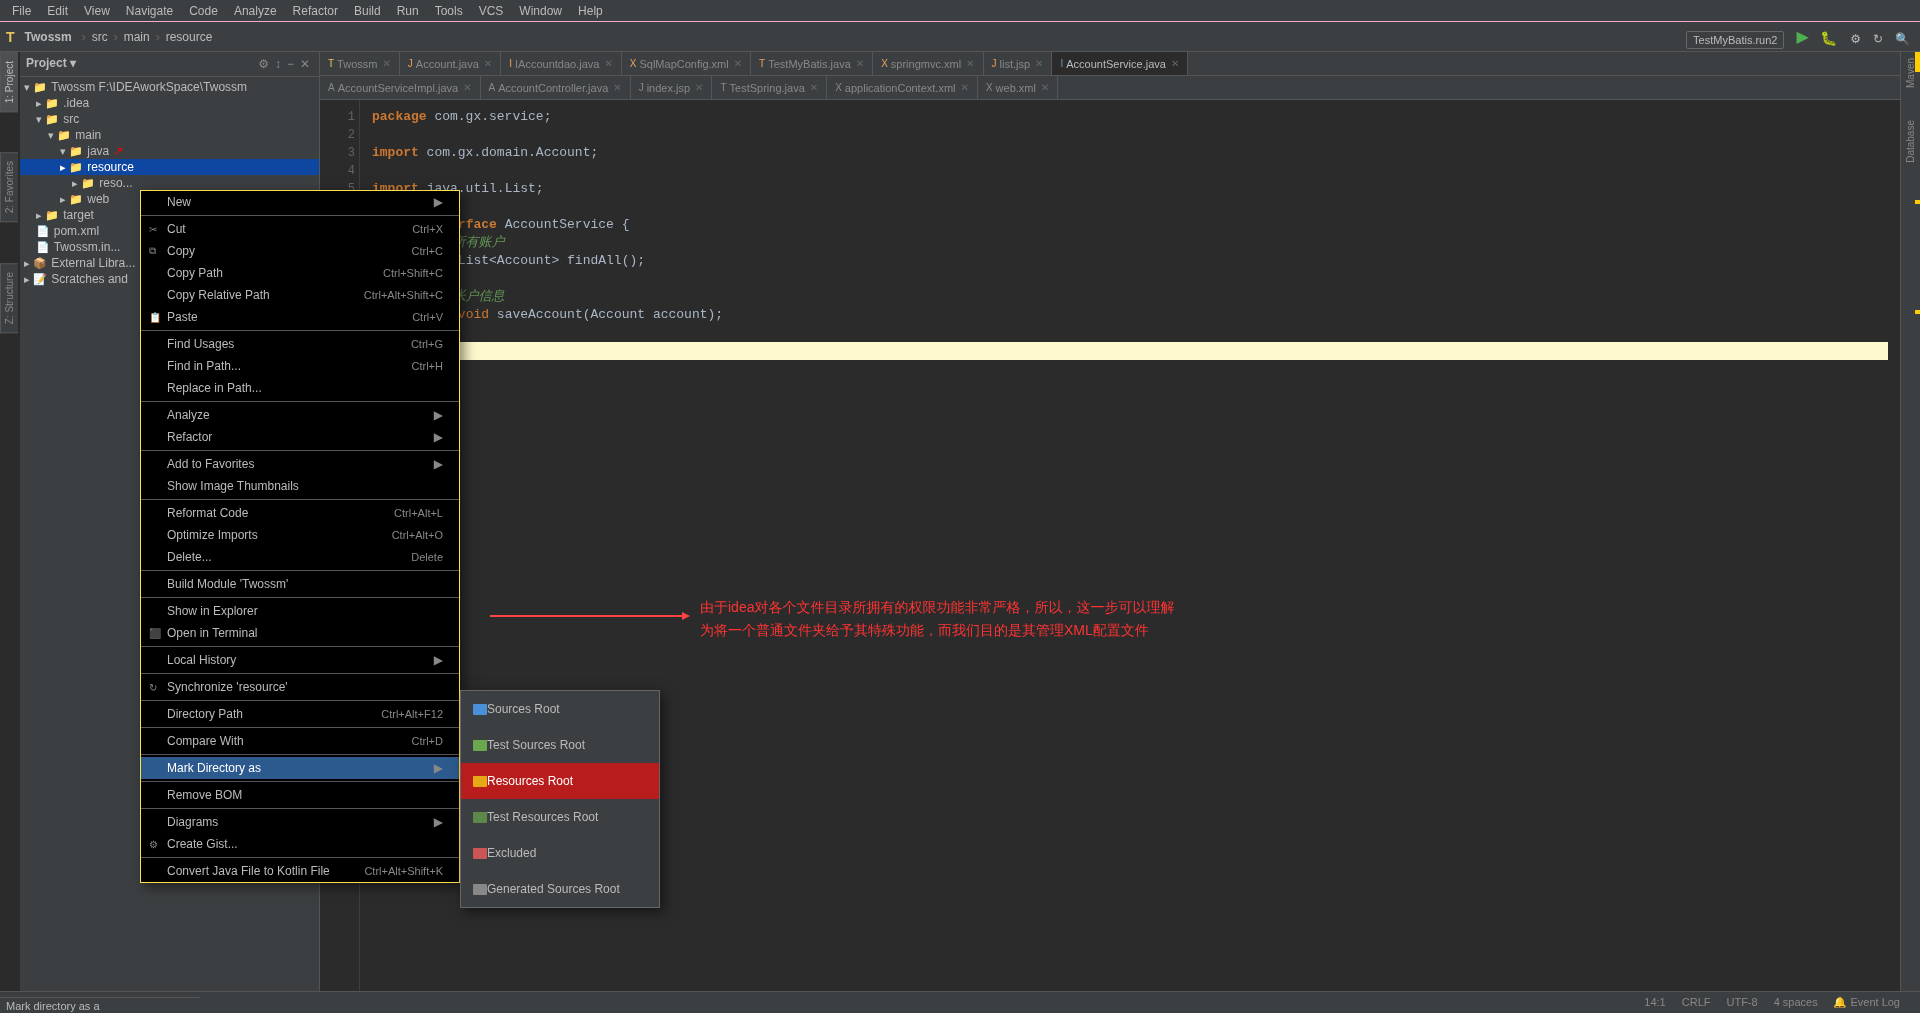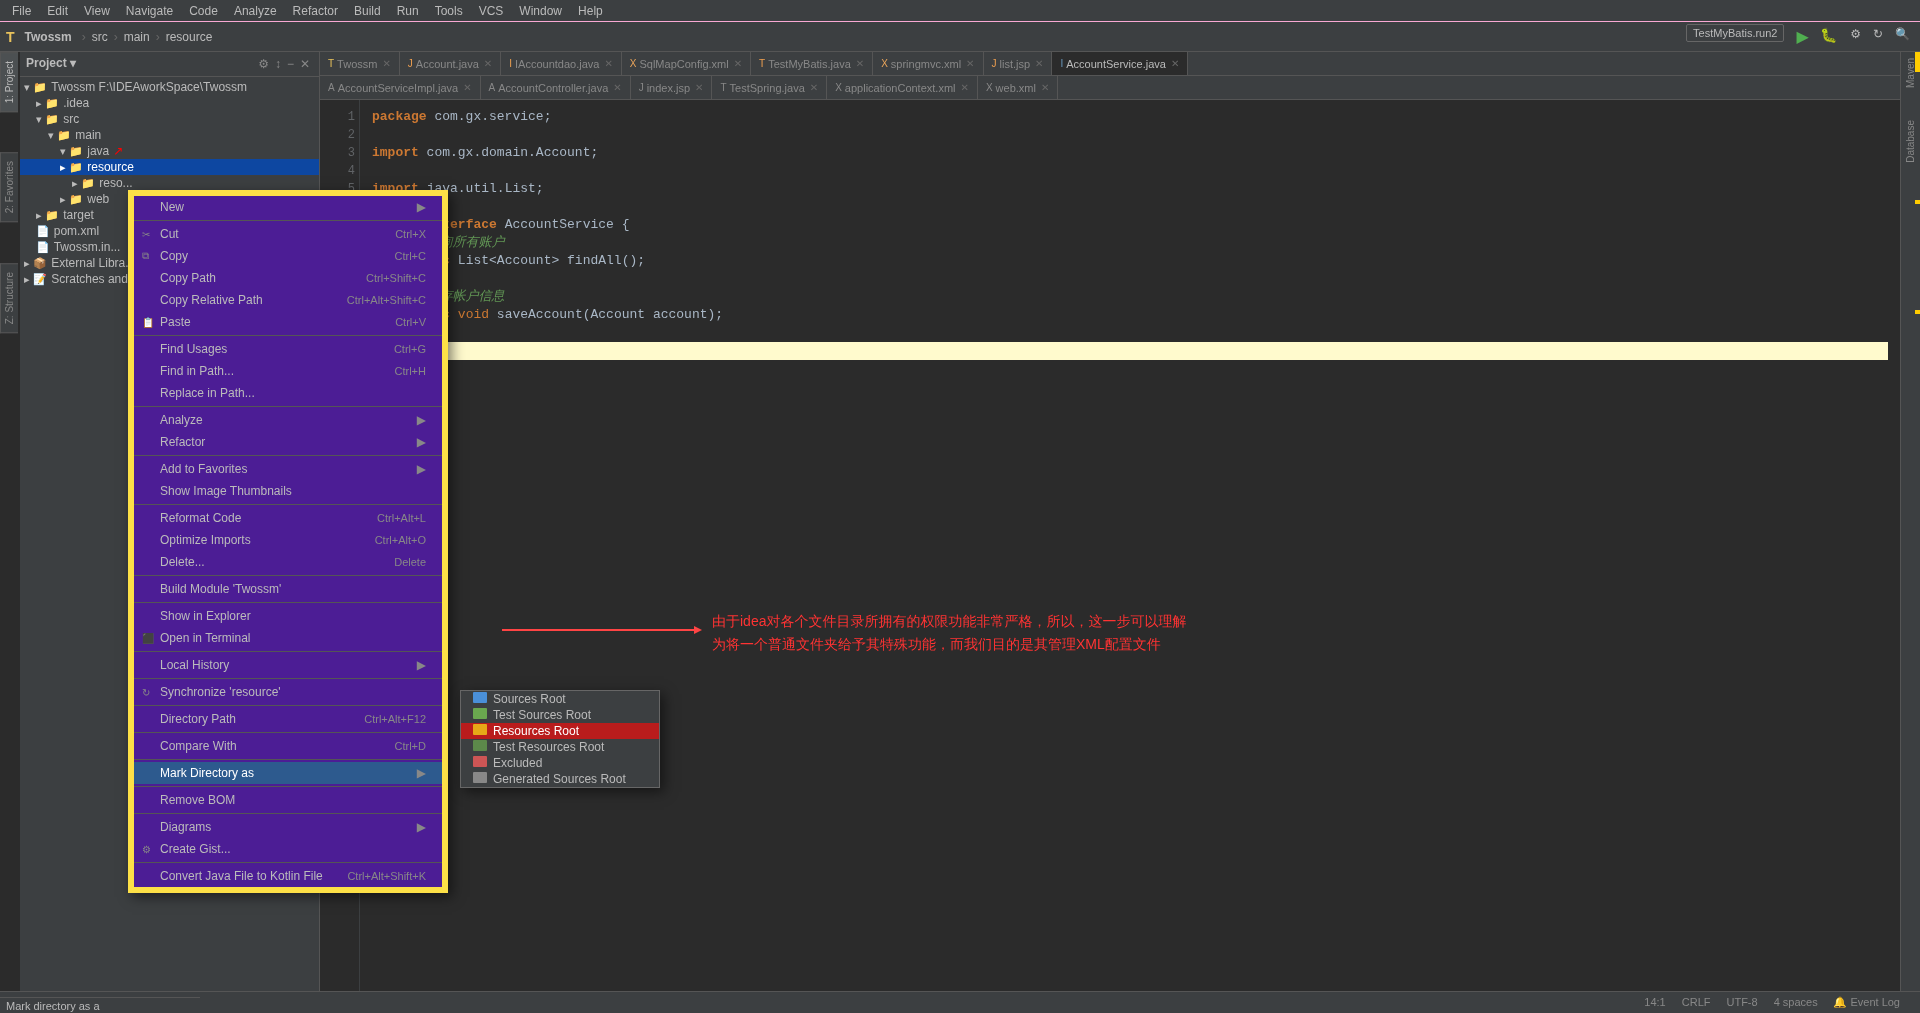--- a/index.html
+++ b/index.html
@@ -8,21 +8,21 @@
     
     #menu-bar { background: #3c3f41; height: 22px; display: flex; align-items: center; padding: 0 4px; border-bottom: 1px solid #f9a8d4; text-align: right; }
     .menu-item { padding: 2px 8px; cursor: pointer; color: #bbbbbb; font-size: 12px; }
 
     
     #toolbar { background: #3c3f41; height: 30px; display: flex; align-items: center; padding: 0 6px; border-bottom: 1px solid #555; gap: 4px; }
     .toolbar-btn { background: transparent; border: none; color: #bbbbbb; cursor: pointer; padding: 2px 4px; font-size: 11px; }
     .toolbar-project-name { color: #bbbbbb; font-size: 12px; font-weight: bold; margin-right: 4px; }
     .toolbar-breadcrumb { color: #bbbbbb; font-size: 12px; }
     .toolbar-separator { color: #666; margin: 0 2px; }
-    .toolbar-right { margin-left: auto; display: flex; align-items: flex-start; gap: 4px; }
+    .toolbar-right { margin-left: auto; display: flex; align-items: flex-end; gap: 4px; }
     .run-config { background: #3c3f41; border: 1px solid #666; color: #bbbbbb; font-size: 11px; padding: 2px 6px; border-radius: 2px; }
 
     
     #main { display: flex; height: calc(1013px - 52px); }
 
     
     #project-panel { width: 300px; background: #3c3f41; border-right: 1px solid #555; display: flex; flex-direction: column; }
     #project-header { display: flex; align-items: flex-start; padding: 4px 6px; border-bottom: 1px solid #555; background: #3c3f41; }
     .project-title { font-size: 12px; color: #bbbbbb; font-weight: bold; margin-right: auto; }
     .panel-btn { background: none; border: none; color: #888; cursor: pointer; font-size: 12px; padding: 1px 3px; }
@@ -30,32 +30,32 @@
     .tree-item { display: flex; align-items: center; padding: 1px 4px; cursor: pointer; color: #bbbbbb; font-size: 12px; white-space: nowrap; }
     .tree-item.selected { background: #0d47a1; color: white; }
     .indent1 { padding-left: 16px; }
     .indent2 { padding-left: 28px; }
     .indent3 { padding-left: 40px; }
     .indent4 { padding-left: 52px; }
     .tree-icon { margin-right: 4px; font-size: 11px; }
     .folder-icon { color: #e8c25c; }
 
     
-    #context-menu { position: absolute; left: 128px; top: 190px; background: #4c1d95; border: 6px solid #fde047; box-shadow: 4px 4px 12px rgba(0,0,0,0.5); z-index: 100; min-width: 320px; }
+    #context-menu { position: absolute; left: 140px; top: 190px; background: #000000; border: 1px solid #fde047; box-shadow: 4px 4px 12px rgba(0,0,0,0.5); z-index: 100; min-width: 320px; }
     .ctx-item { display: flex; align-items: center; padding: 4px 16px 4px 8px; cursor: pointer; color: #bbbbbb; font-size: 12px; justify-content: space-between; }
     .ctx-item.active { background: #2d5a8e; color: white; }
     .ctx-separator { height: 1px; background: #555; margin: 2px 0; }
     .ctx-shortcut { color: #888; font-size: 11px; margin-left: 20px; }
     .ctx-arrow { color: #888; margin-left: auto; }
     .ctx-left { display: flex; align-items: center; gap: 6px; }
     .ctx-check { width: 12px; color: #888; font-size: 10px; }
 
     
     #submenu-mark { position: absolute; left: 460px; top: 690px; background: #3c3f41; border: 1px solid #666; box-shadow: 4px 4px 12px rgba(0,0,0,0.5); z-index: 101; min-width: 200px; }
-    .submenu-item { display: flex; align-items: flex-start; padding: 1px 12px; cursor: pointer; color: #bbbbbb; font-size: 12px; gap: 6px; }
+    .submenu-item { display: flex; align-items: center; padding: 11px 12px; cursor: pointer; color: #bbbbbb; font-size: 12px; }
     .submenu-item.active { background: #b91c1c; color: white; }
 
     
     #editor-area { flex: 1; display: flex; flex-direction: column; background: #2b2b2b; }
     #tabs-bar { background: #3c3f41; display: flex; align-items: center; height: 24px; border-bottom: 1px solid #555; overflow: hidden; }
     .tab { display: flex; align-items: center; padding: 0 8px; height: 24px; border-right: 1px solid #555; cursor: pointer; color: #888; font-size: 11px; white-space: nowrap; gap: 3px; }
     .tab.active { background: #2b2b2b; color: #bbbbbb; }
     .tab-close { color: #666; font-size: 10px; margin-left: 2px; }
     .tab-icon { font-size: 10px; }
 
@@ -77,21 +77,21 @@
     #right-sidebar { width: 20px; background: #3c3f41; border-left: 1px solid #555; display: flex; flex-direction: column; align-items: center; }
     .right-icon { color: #888; font-size: 9px; padding: 4px 0; cursor: pointer; }
 
     
     #bottom-bar { position: absolute; bottom: 0; left: 0; right: 0; height: 22px; background: #3c3f41; border-top: 1px solid #555; display: flex; align-items: center; padding: 0 20px; gap: 16px; }
     .bottom-item { color: #888; font-size: 11px; cursor: pointer; }
     .bottom-item.active { color: #bbbbbb; }
     .bottom-right { margin-left: auto; display: flex; gap: 16px; }
 
     
-    #callout { position: absolute; left: 700px; top: 610px; color: #ff4444; font-size: 13px; font-family: Arial, sans-serif; max-width: 600px; line-height: 1.5; z-index: 50; margin-left: 12px; }
+    #callout { position: absolute; left: 700px; top: 596px; color: #ff4444; font-size: 13px; font-family: Arial, sans-serif; max-width: 600px; line-height: 1.5; z-index: 50; }
     .vtab { background: #3c3f41; color: #888; font-size: 10px; cursor: pointer; padding: 8px 3px; border: 1px solid #555; border-left: none; writing-mode: vertical-rl; text-orientation: mixed; transform: rotate(180deg); white-space: nowrap; }
     .vtab.active { color: #bbbbbb; background: #4c5052; }
   </style>
 </head>
 <body>
 
 <div id="menu-bar">
   <span class="menu-item">File</span>
   <span class="menu-item">Edit</span>
   <span class="menu-item">View</span>

